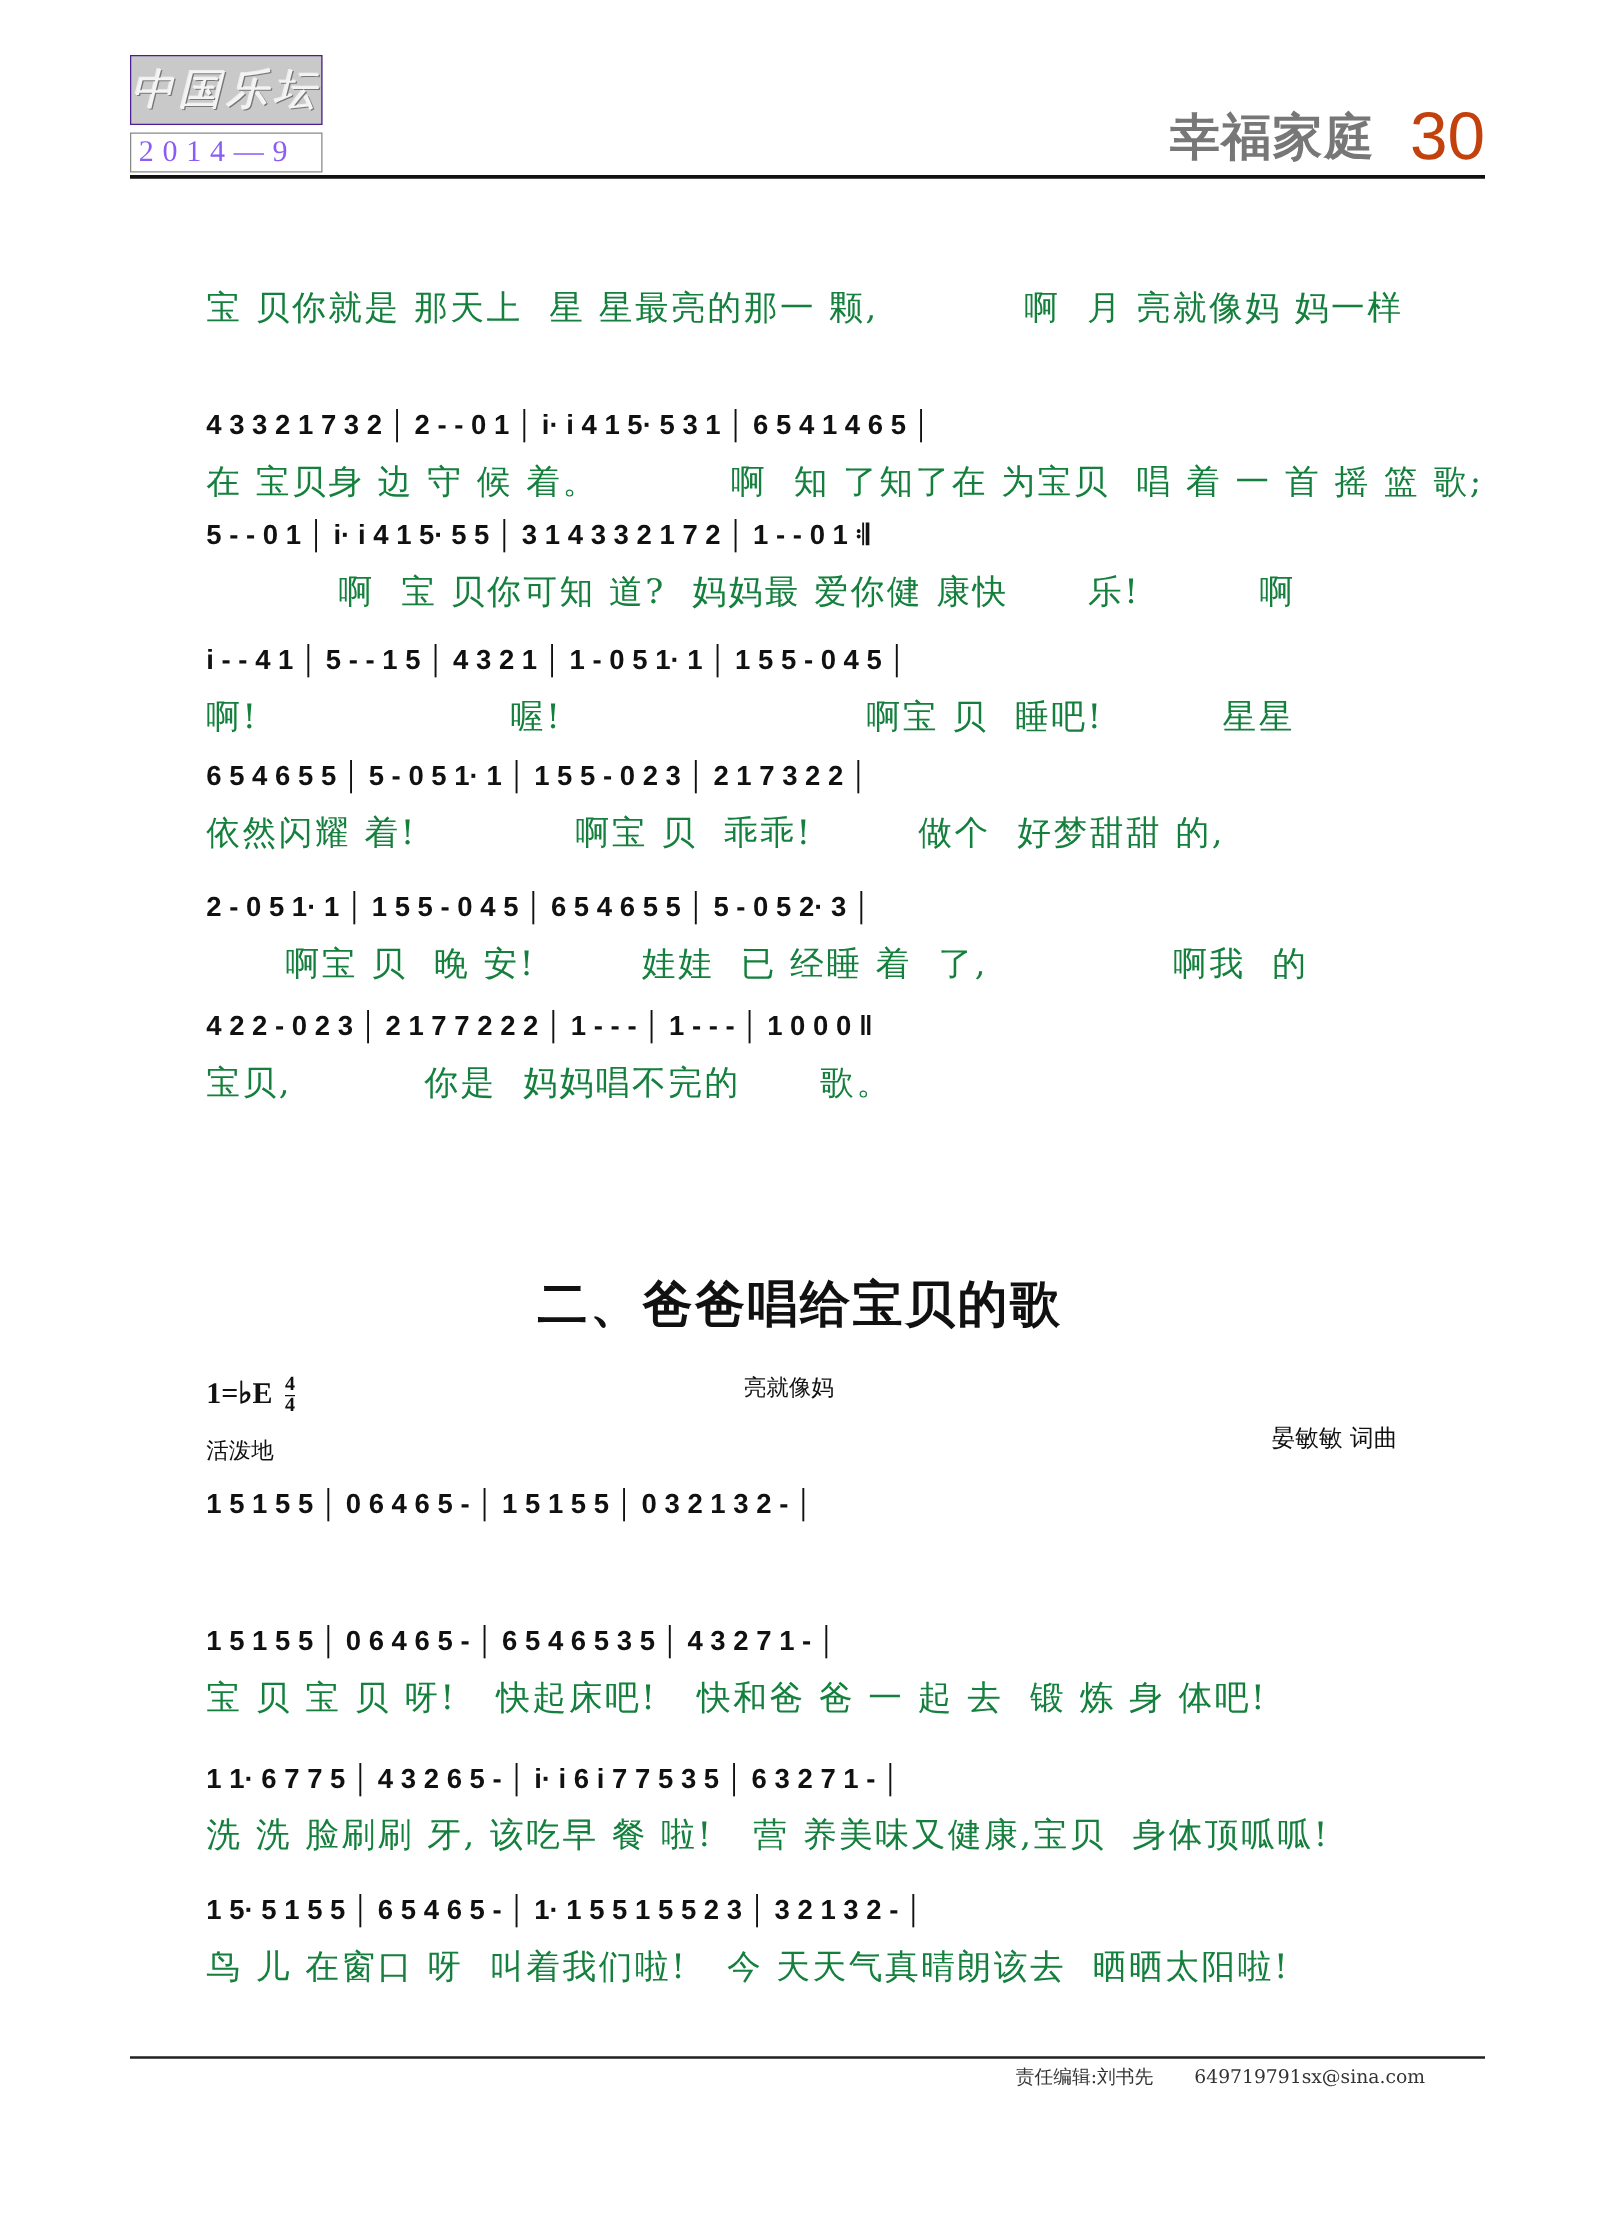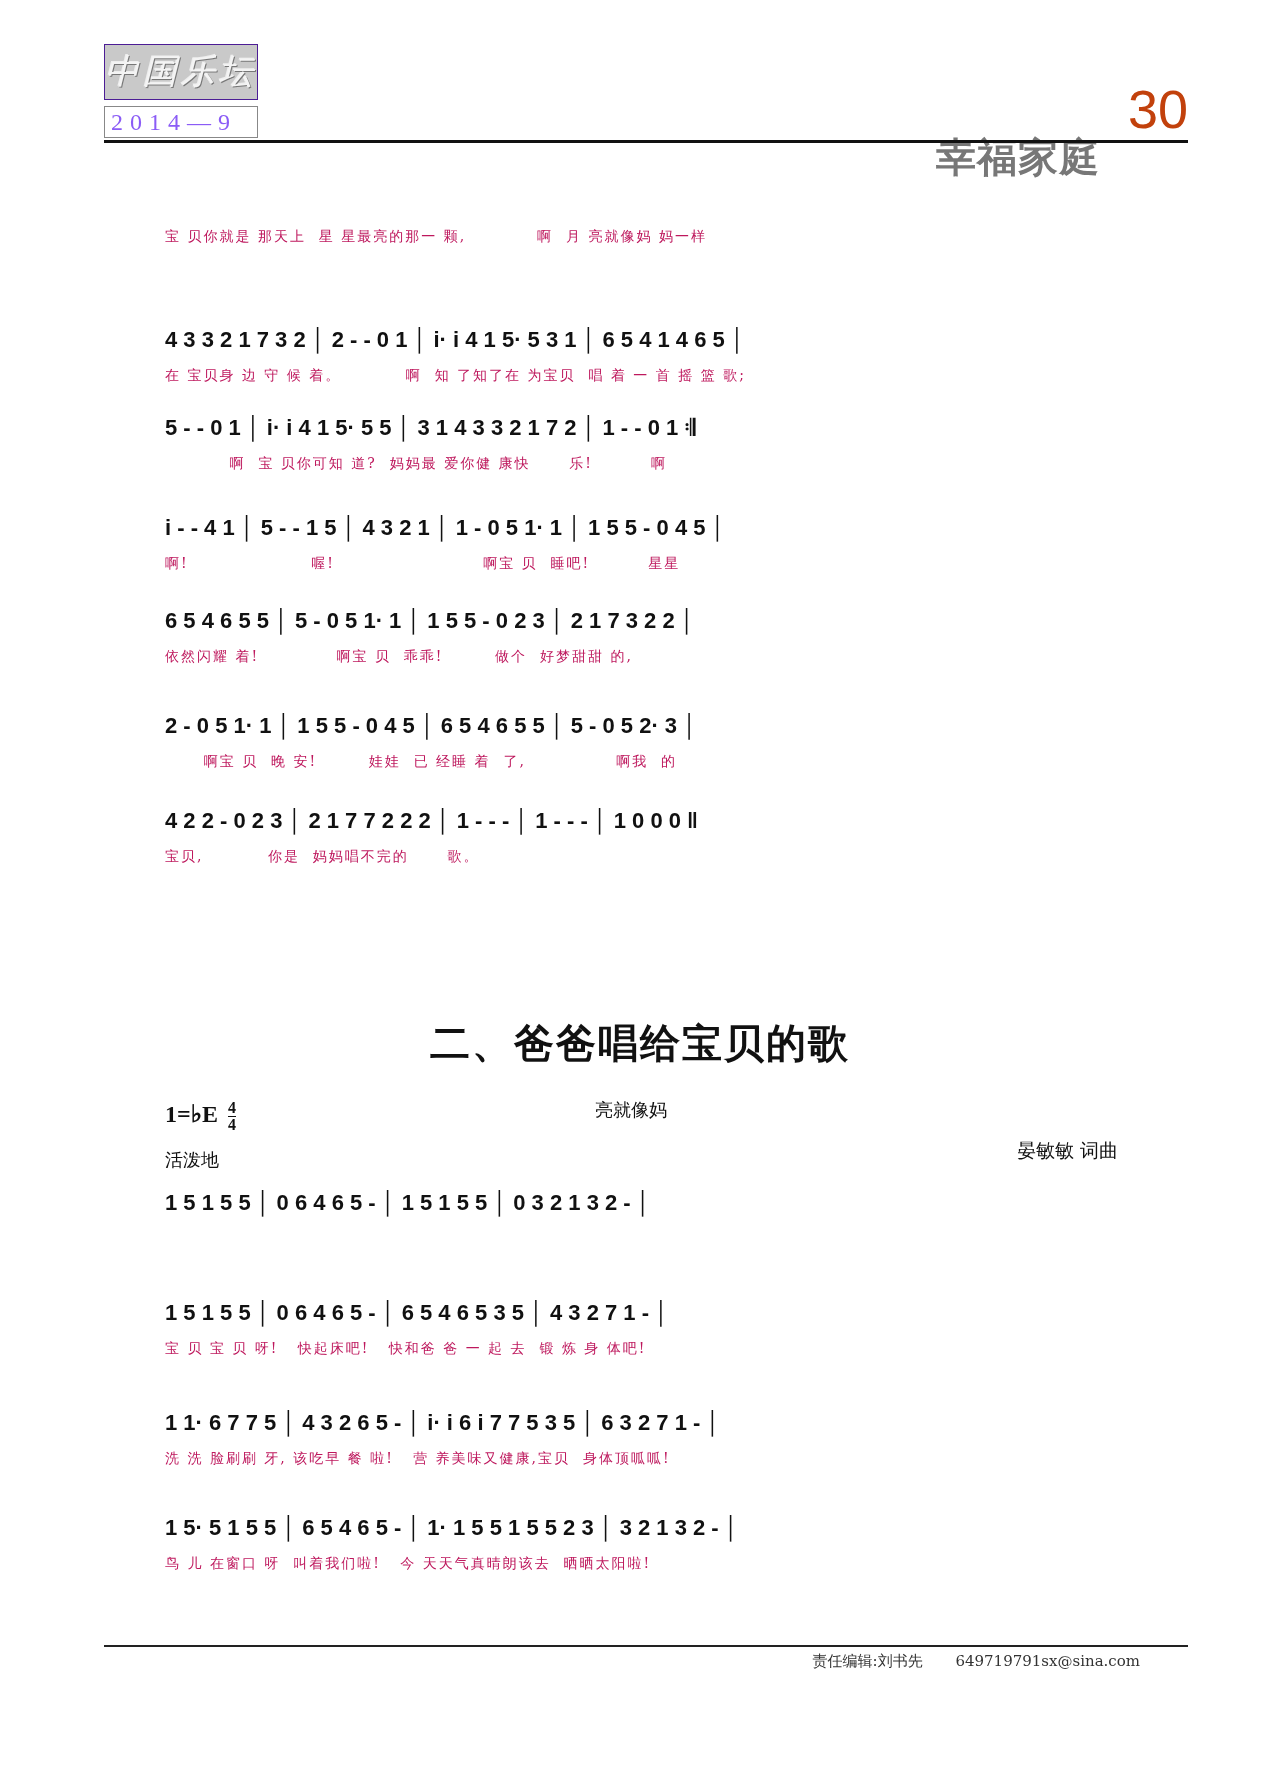--- a/index.html
+++ b/index.html
@@ -1,26 +1,26 @@
 <!DOCTYPE html>
 <html><head>
 <meta charset="utf-8">
 <style>
   html, body { margin:0; padding:0; background:#fff; }
   body { width:1280px; height:1775px; position:relative; overflow:hidden; font-family:"DejaVu Sans", sans-serif; color:#111; }
   .masthead { position:absolute; left:104px; top:44px; width:154px; }
   .mast-logo { height:54px; background:#c9c9c9; border:1px solid #4c1d95; display:flex; align-items:center; justify-content:center; font-family:"DejaVu Serif", serif; font-size:34px; color:#f4f4f4; letter-spacing:4px; text-shadow:1px 1px 0 #777, -1px -1px 0 #eee; font-style:italic; }
   .mast-date { margin-top:6px; height:30px; border:1px solid #888; font-family:"Liberation Serif", serif; font-size:24px; letter-spacing:7px; display:flex; align-items:center; padding-left:6px; color:#8b5cf6; }
   .top-rule { position:absolute; left:104px; top:140px; width:1084px; height:3px; background:#111; }
-  .section-title { position:absolute; right:180px; top:82px; font-size:40px; font-weight:bold; color:#777; letter-spacing:1px;margin-top:48px; }
+  .section-title { position:absolute; right:180px; top:82px; font-size:40px; font-weight:bold; color:#777; letter-spacing:1px; }
   .page-num { position:absolute; right:92px; top:78px; font-family:"Liberation Sans", sans-serif; font-size:54px; color:#c2410c; }
 
   .staff { position:absolute; left:165px; width:970px; }
   .notes-row { position:relative; height:40px; font-family:"Liberation Sans", sans-serif; font-weight:bold; font-size:22px; white-space:pre; }
-  .lyrics-row { position:relative; height:36px; font-family:"DejaVu Serif", serif; font-size:14px; white-space:pre; letter-spacing:2px; color:#be185d; }
+  .lyrics-row { position:relative; height:36px; font-family:"DejaVu Serif", serif; font-size:27px; white-space:pre; letter-spacing:2px; color:#15803d; }
 
   .song2-title { position:absolute; left:0; width:1280px; top:1016px; text-align:center; font-size:40px; font-weight:bold; letter-spacing:2px; font-family:"DejaVu Sans", sans-serif; }
   .key-sig { position:absolute; left:165px; top:1100px; font-family:"Liberation Serif", serif; font-weight:bold; font-size:24px; }
   .key-sig .frac { display:inline-block; vertical-align:middle; text-align:center; font-size:16px; line-height:16px; margin-left:4px; }
   .frac .num { border-bottom:1.5px solid #111; display:block; }
   .voice { position:absolute; left:595px; top:1098px; font-family:"DejaVu Serif", serif; font-size:18px; }
   .tempo { position:absolute; left:165px; top:1148px; font-family:"DejaVu Serif", serif; font-size:18px; }
   .composer { position:absolute; right:162px; top:1138px; font-family:"DejaVu Serif", serif; font-size:19px; }
 
   .bottom-rule { position:absolute; left:104px; top:1645px; width:1084px; height:2px; background:#222; }

